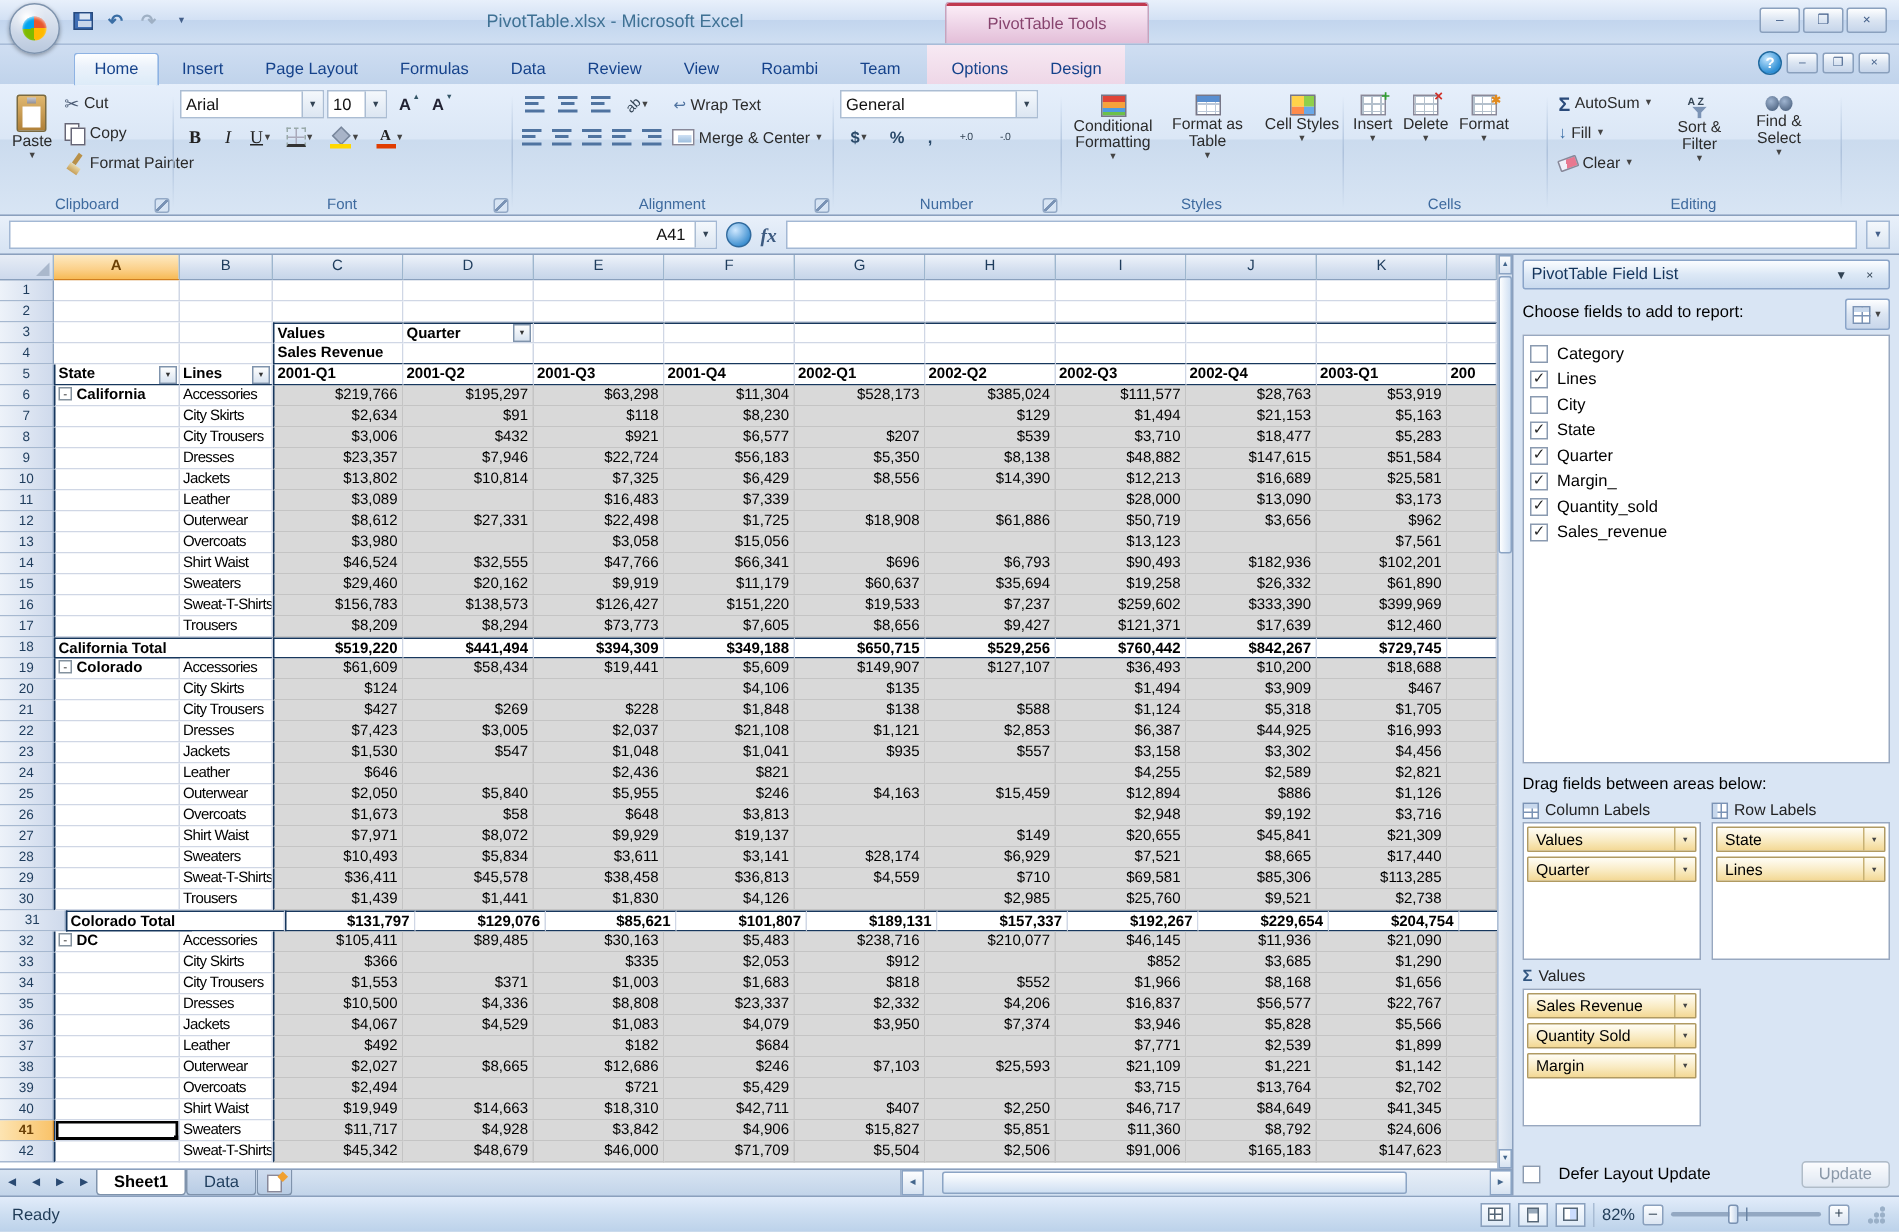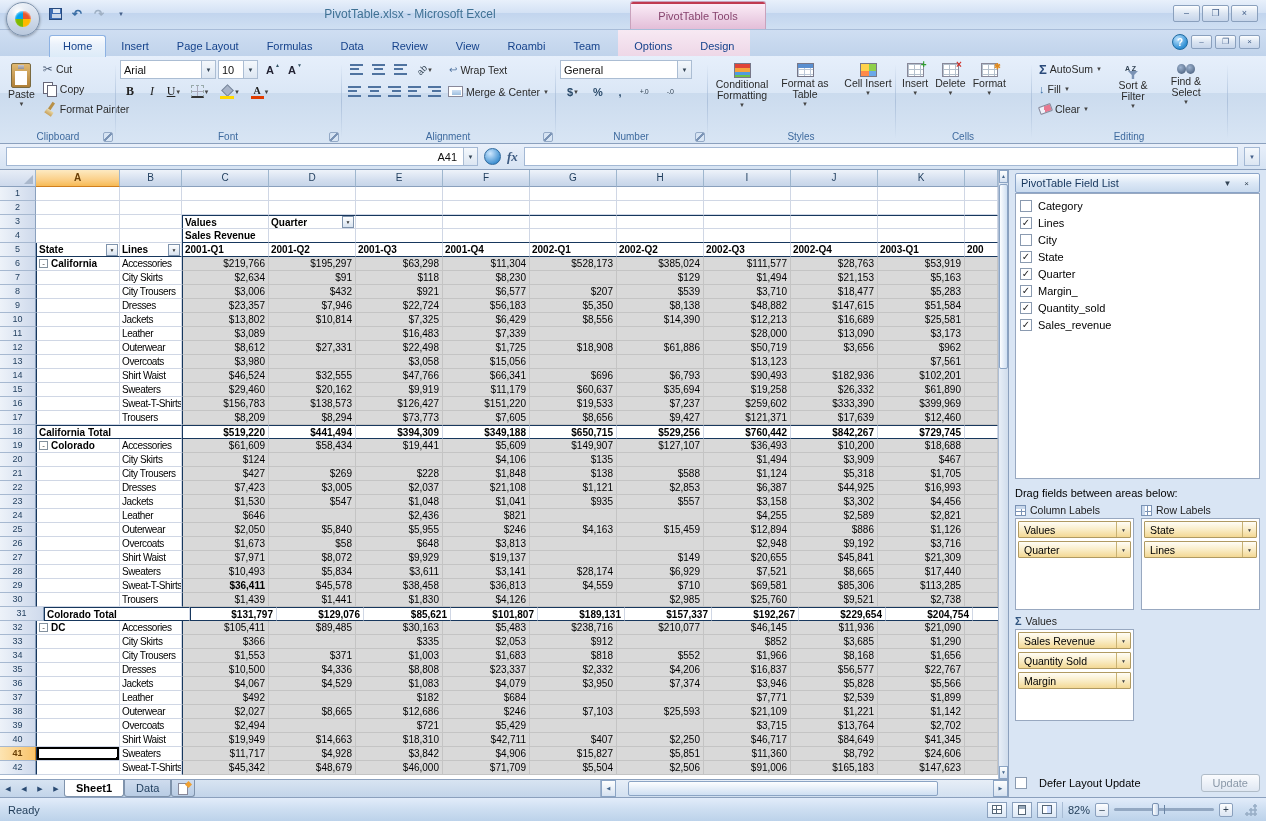--- a/index.html
+++ b/index.html
@@ -419,21 +419,21 @@
             <span class="lbl2">Conditional Formatting</span>
             <span class="dda">▼</span>
           </div>
         <div class="bigbtn">
             <span class="ic-fmttable"></span>
             <span class="lbl2">Format as Table</span>
             <span class="dda">▼</span>
           </div>
         <div class="bigbtn">
             <span class="ic-cellstyles"></span>
-            <span class="lbl2">Cell Insert</span>
+            <span class="lbl2">Cell Styles</span>
             <span class="dda">▼</span>
           </div>
       </div>
       <div class="rg-label">
           <span>Styles</span>
         </div>
     </div>
 
     <div class="rgroup" style="width:136px">
       <div class="rg-content">
@@ -960,21 +960,21 @@
                 <div class="gc cg num" style="width: 87px;">$6,929</div>
                 <div class="gc cg num" style="width: 87px;">$7,521</div>
                 <div class="gc cg num" style="width: 87px;">$8,665</div>
                 <div class="gc cg num" style="width: 87px;">$17,440</div>
                 <div class="gc cg" style="width: 33px;"></div>
               </div>
               <div class="grow">
                 <div class="grh" style="width: 36px;">29</div>
                 <div class="gc cw bL" style="width: 84px;"></div>
                 <div class="gc cw lines" style="width: 62px;">Sweat-T-Shirts</div>
-                <div class="gc cg num bL" style="width: 87px; font-weight: bold;">$36,411</div>
+                <div class="gc cg num bL" style="width: 87px;">$36,411</div>
                 <div class="gc cg num" style="width: 87px;">$45,578</div>
                 <div class="gc cg num" style="width: 87px;">$38,458</div>
                 <div class="gc cg num" style="width: 87px;">$36,813</div>
                 <div class="gc cg num" style="width: 87px;">$4,559</div>
                 <div class="gc cg num" style="width: 87px;">$710</div>
                 <div class="gc cg num" style="width: 87px;">$69,581</div>
                 <div class="gc cg num" style="width: 87px;">$85,306</div>
                 <div class="gc cg num" style="width: 87px;">$113,285</div>
                 <div class="gc cg" style="width: 33px;"></div>
               </div>
@@ -1206,20 +1206,27 @@
     <div id="panel">
       <div id="pt-title">
         <span class="t">PivotTable Field List</span>
         <span class="pt-tbtn">
             <span>▼</span>
           </span>
         <span class="pt-tbtn">
             <span>×</span>
           </span>
       </div>
+      <div id="pt-choose">
+        <span class="t">Choose fields to add to report:</span>
+        <div id="pt-layoutbtn">
+            <span class="ic-layoutgrid"></span>
+            <span class="dda">▼</span>
+          </div>
+      </div>
       <div id="fl-fields">
           <div class="fl-item">
             <span class="flcb"></span>
             <span>Category</span>
           </div>
           <div class="fl-item">
             <span class="flcb on">✓</span>
             <span>Lines</span>
           </div>
           <div class="fl-item">

